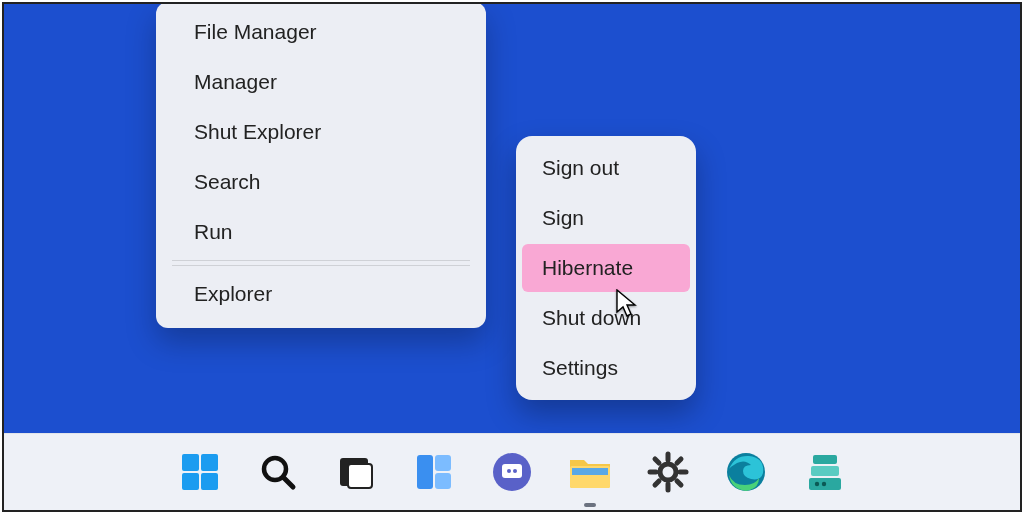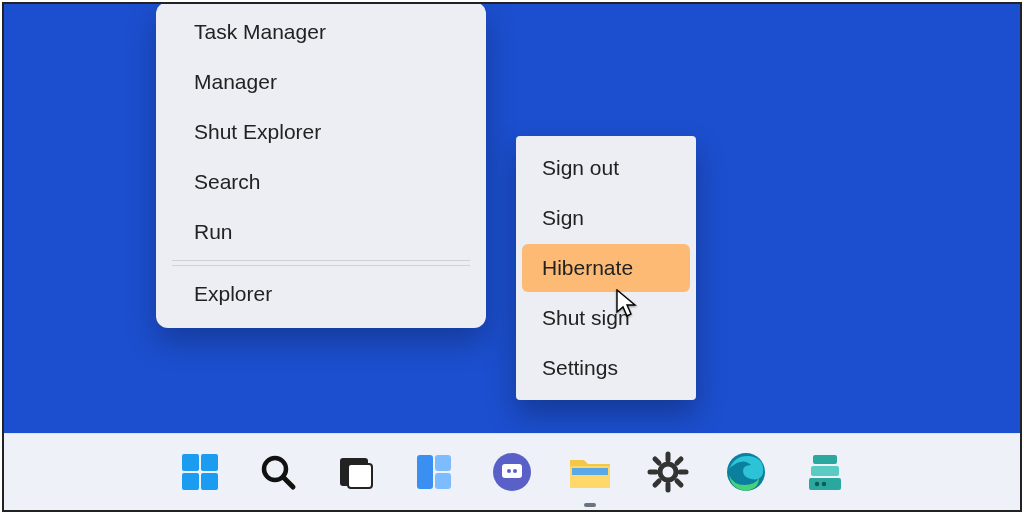--- a/index.html
+++ b/index.html
@@ -78,42 +78,42 @@
     padding: 12px 22px 12px 30px;
     font-size: 21px;
     color: #222;
     display: flex;
     align-items: center;
     justify-content: space-between;
     border-radius: 6px;
     margin: 2px 8px;
   }
   .menu-item.highlight {
-    background: #fdba74;
+    background: #f9a8d4;
     text-align: right;
   }
   .menu-sep {
     height: 1px;
     background: rgba(0,0,0,0.12);
     margin: 4px 16px;
   }
   .chevron {
     font-size: 18px;
     color: #666;
     font-weight: 300;
   }
 
   
   .submenu {
     position: absolute;
     left: 512px;
     top: 132px;
     width: 180px;
     background: #eceef4;
-    border-radius: 4px;
+    border-radius: 16px;
     box-shadow: 0 14px 30px rgba(0,0,0,0.28);
     padding: 6px 0;
   }
   .submenu .menu-item {
     padding: 12px 20px;
     margin: 2px 6px;
     font-size: 21px;
   }
 
   
@@ -127,21 +127,21 @@
 </style>
 </head>
 <body>
 
 <div class="frame">
 
   <div class="desktop"></div>
 
   <div class="menu">
     <div class="menu-item">
-      <span>Task Manager</span>
+      <span>File Manager</span>
     </div>
     <div class="menu-item">
       <span>Manager</span>
     </div>
     <div class="menu-item">
       <span>Shut Explorer</span>
     </div>
     <div class="menu-item">
       <span>Search</span>
     </div>
@@ -159,21 +159,21 @@
     <div class="menu-item">
       <span>Sign out</span>
     </div>
     <div class="menu-item">
       <span>Sign</span>
     </div>
     <div class="menu-item highlight">
       <span>Hibernate</span>
     </div>
     <div class="menu-item">
-      <span>Shut sign</span>
+      <span>Shut down</span>
     </div>
     <div class="menu-item">
       <span>Settings</span>
     </div>
   </div>
 
   <div class="cursor">
     <svg width="22" height="30" viewBox="0 0 22 30">
       <path d="M1 1 L1 23 L7 18 L11 27 L15 25 L11 16 L19 16 Z" fill="#fff" stroke="#000" stroke-width="1.4"></path>
     </svg>

